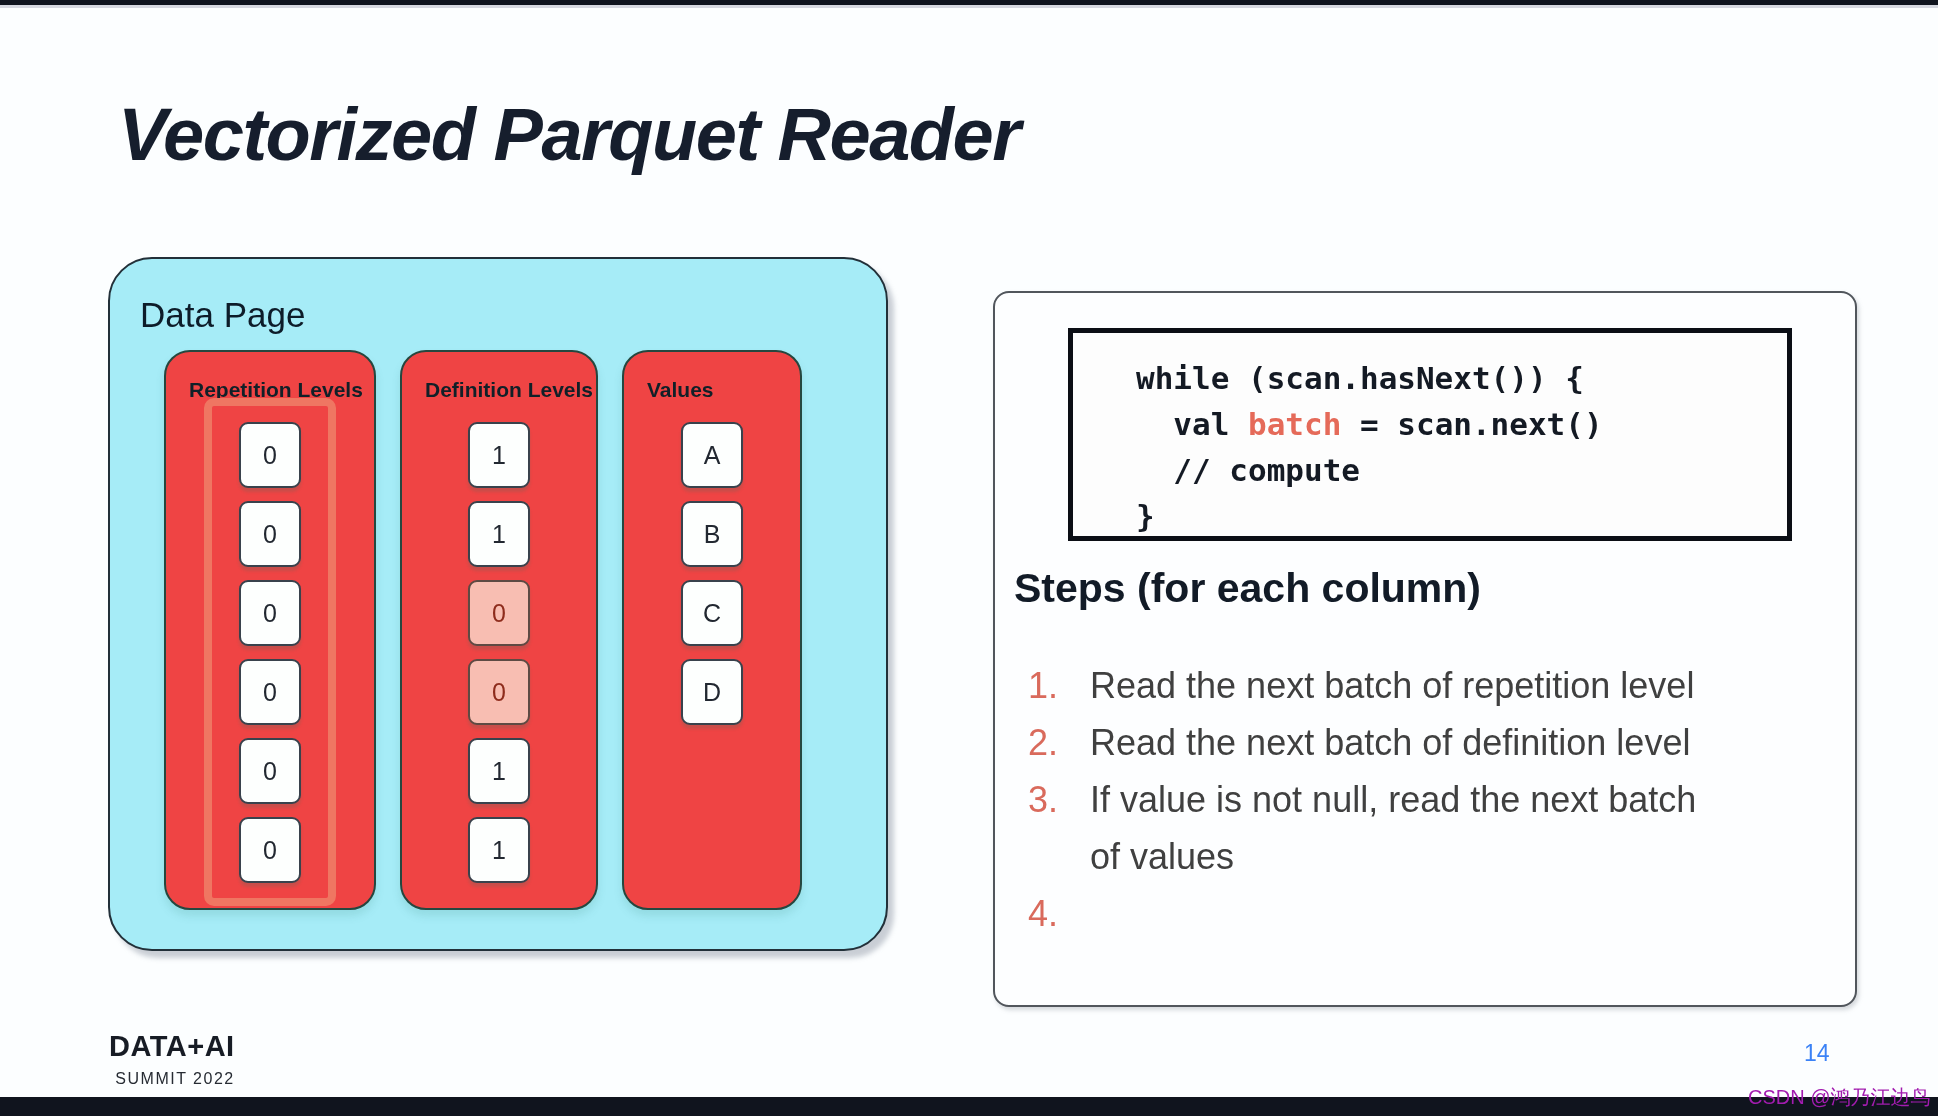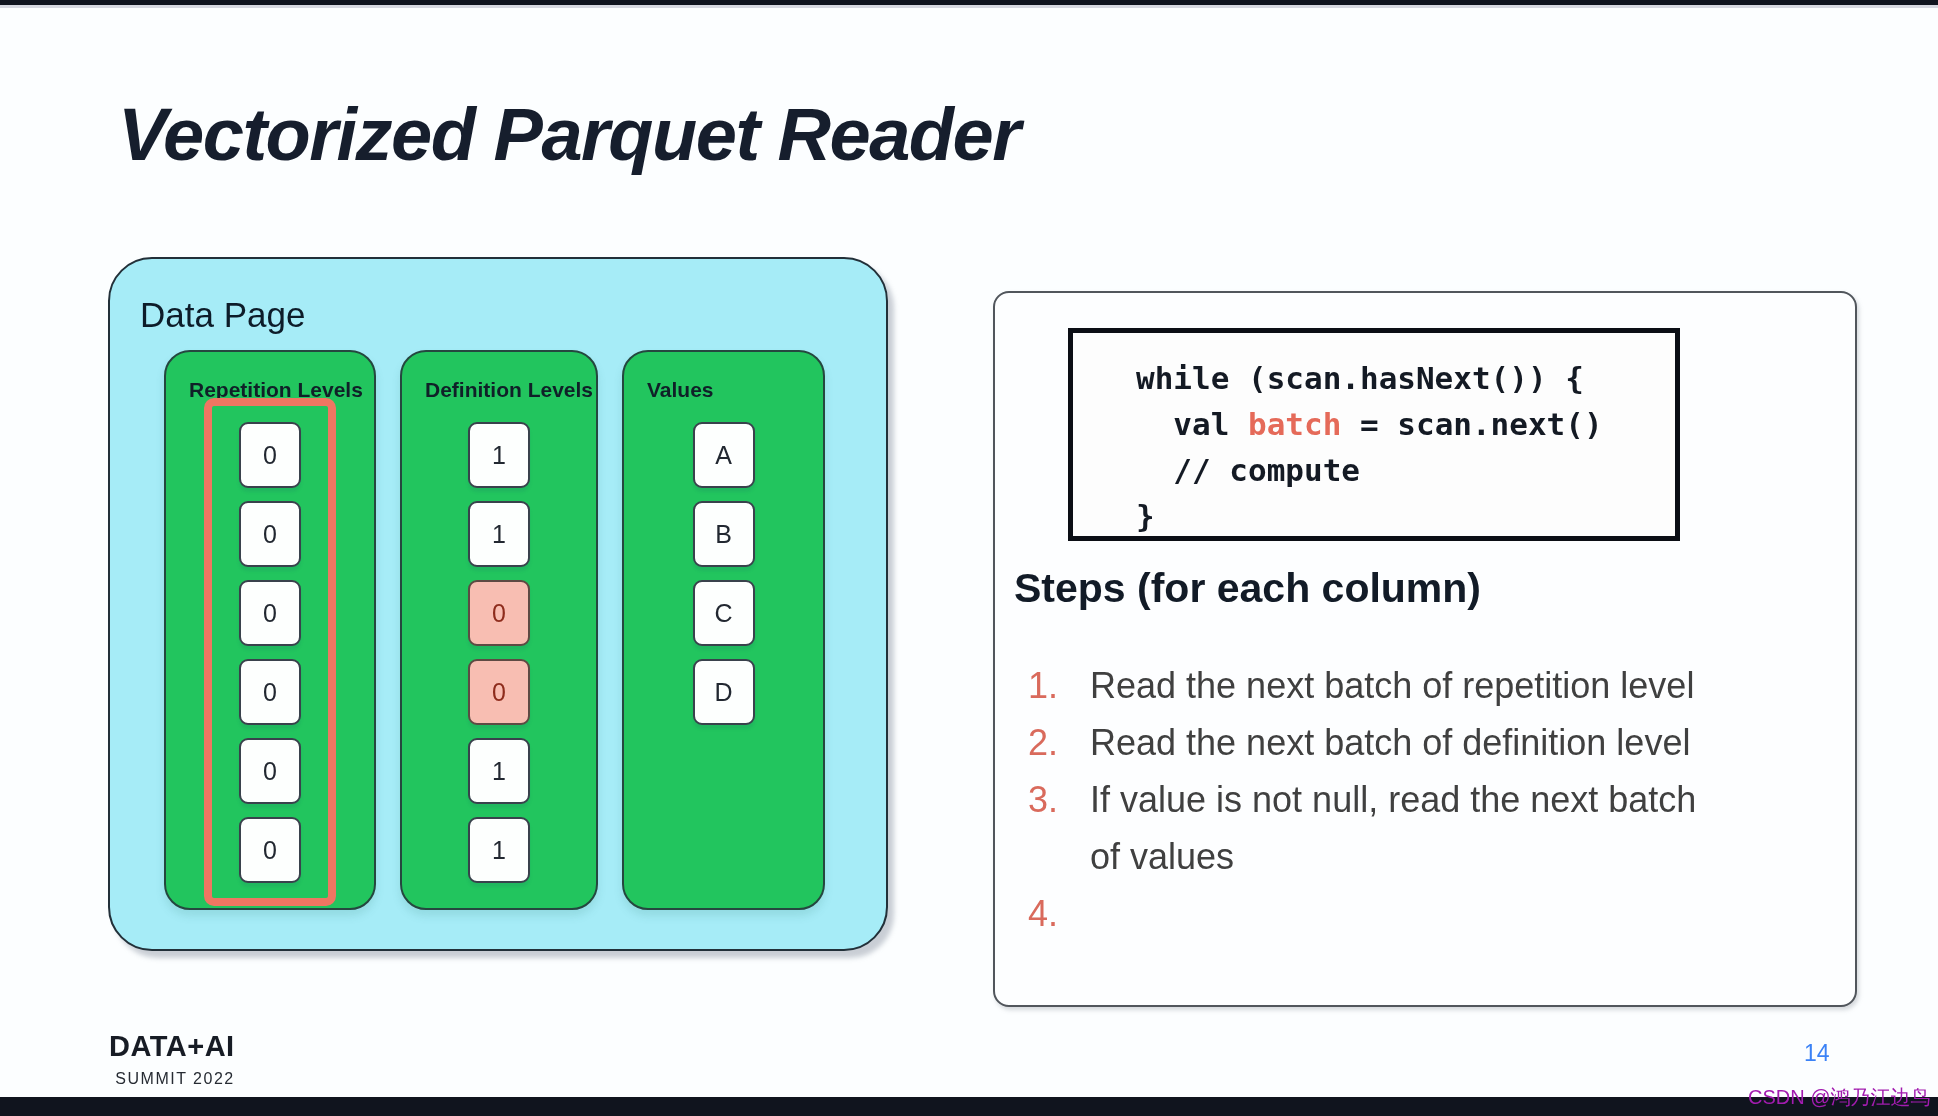--- a/index.html
+++ b/index.html
@@ -27,24 +27,24 @@
     background:#a6ecf7; border:2px solid #223039; border-radius:44px;
     box-shadow:6px 7px 5px rgba(125,135,150,.4);
   }
   .data-page-label {
     position:absolute; left:30px; top:36px;
     font-size:35px; font-weight:500; color:#0d1c29;
   }
   .panels { position:absolute; left:54px; top:91px; display:flex; gap:24px; }
   .panel {
     position:relative; height:560px;
-    background:#22c55e; border:2px solid #25473f; border-radius:26px;
+    background:#ef4444; border:2px solid #25473f; border-radius:26px;
     box-shadow:0 6px 8px rgba(40,120,110,.15);
   }
-  .panel-rep { width:212px; } .panel-def { width:198px; } .panel-val { width:203px; }
+  .panel-rep { width:212px; } .panel-def { width:198px; } .panel-val { width:180px; }
   .panel-header {
     padding:26px 0 0 23px; font-size:21px; font-weight:700; color:#102028;
     white-space:nowrap;
   }
   .highlight-frame {
     position:absolute; left:50%; transform:translateX(-50%); top:46px;
     width:132px; height:508px;
     border:8px solid #ef7662; border-radius:10px;
   }
   .cells {
@@ -60,21 +60,21 @@
   }
   .cell.pink { background:#f8beb2; border-color:#5e4a43; color:#8e2c1c; }
 
   
   .card {
     position:absolute; left:993px; top:291px; width:864px; height:716px;
     background:#fdfeff; border:2px solid #51565c; border-radius:16px;
     box-shadow:2px 3px 4px rgba(140,145,155,.35);
   }
   .code-box {
-    position:absolute; left:73px; top:35px; width:612px; height:213px;
+    position:absolute; left:73px; top:35px; width:724px; height:213px;
     background:#fdfdfd; border:5px solid #0b0e15;
   }
   .code {
     white-space:pre; margin:22px 0 0 63px;
     font-family:"DejaVu Sans Mono", monospace;
     font-size:31px; line-height:46px; font-weight:600; color:#141a24;
   }
   .code .hl { color:#e56a59; }
   .steps-heading {
     position:absolute; left:19px; top:272px;

